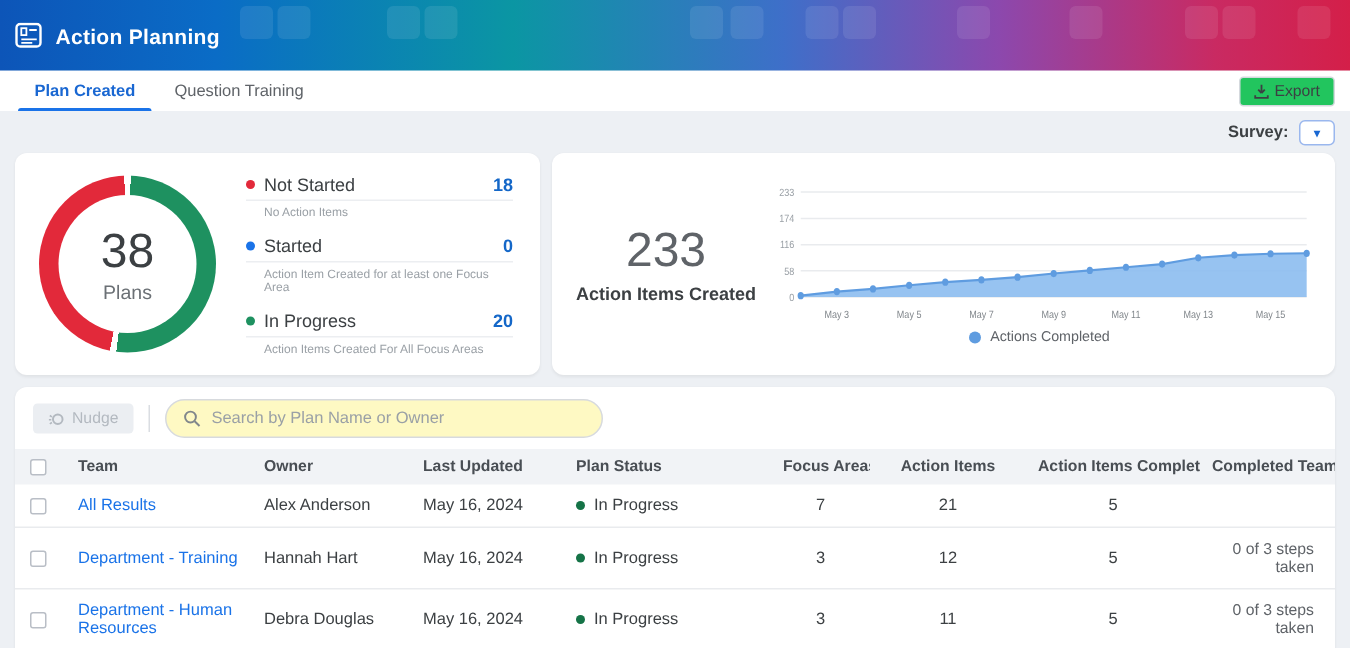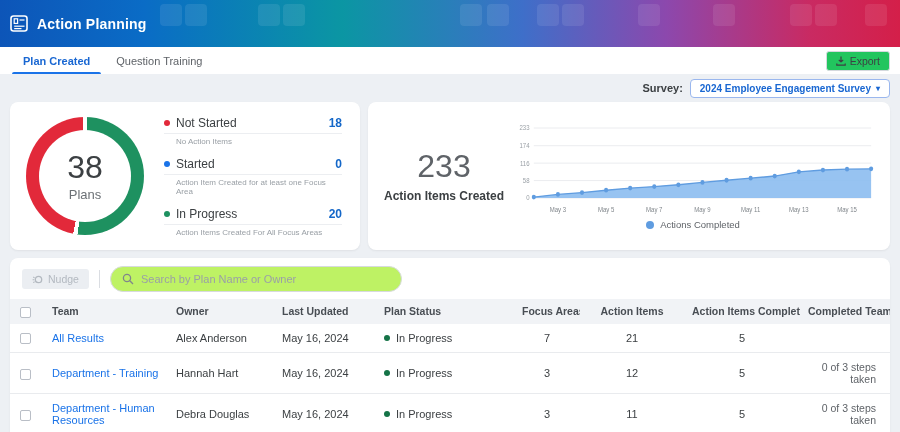--- a/index.html
+++ b/index.html
@@ -62,21 +62,21 @@
   .trend-legend .lbl { font-size:9.5px; color:#5f6368; }
 
   
   .table-panel { margin:8px 10px 0 10px; background:#fff; border-radius:8px 8px 0 0;
     box-shadow:0 1px 2px rgba(60,64,67,.08); height:194px; overflow:hidden; }
   .toolbar { display:flex; align-items:center; gap:10px; padding:8px 12px 7px 12px; }
   .nudge-btn { display:flex; align-items:center; gap:5px; background:#ebeef2; color:#b3b9c0;
     font-size:10.5px; padding:4px 10px; border:none; border-radius:3px; cursor:default; }
   .toolbar-divider { width:1px; height:18px; background:#dadde2; }
   .searchbox { display:flex; align-items:center; gap:7px; width:292px; height:26px;
-    border:1px solid #d7dade; border-radius:13px; padding:0 11px; background:#bef264; }
+    border:1px solid #d7dade; border-radius:13px; padding:0 11px; background:#fef9c3; }
   .searchbox input { border:none; outline:none; flex:1; font-size:11px; color:#3c4043;
     font-family:"Liberation Sans", sans-serif; background:transparent; }
   .searchbox input::placeholder { color:#9aa0a6; }
 
   table { width:100%; border-collapse:collapse; table-layout:fixed; }
   thead th { background:#f1f3f6; font-size:10.5px; font-weight:bold; color:#494e54;
     text-align:left; padding:6px 8px; white-space:nowrap; overflow:hidden; }
   tbody td { font-size:11px; color:#3c4043; padding:8px 8px; border-bottom:1px solid #e9ebee;
     vertical-align:middle; }
   th.center, td.center { text-align:center; }
@@ -129,21 +129,20 @@
         <path d="M0.8 7.5 V9.2 H9.2 V7.5" stroke="#3c4043" stroke-width="1.2"></path>
       </svg>
     </span>
     <span>Export</span>
   </button>
 </div>
 
 <div class="survey-row">
   <span class="survey-label">Survey:</span>
   <div class="survey-select">
-    <span>2024 Employee Engagement Survey</span>
     <span class="chev">▾</span>
   </div>
 </div>
 
 <div class="cards">
 
   <div class="card donut-card">
     <div class="donut-wrap">
       <div class="donut" id="donut" style="background: conic-gradient(rgb(255, 255, 255) 0%, rgb(255, 255, 255) 0.6%, rgb(30, 145, 96) 0.6%, rgb(30, 145, 96) 52.0316%, rgb(255, 255, 255) 52.0316%, rgb(255, 255, 255) 52.6316%, rgb(255, 255, 255) 52.6316%, rgb(255, 255, 255) 53.2316%, rgb(226, 41, 58) 53.2316%, rgb(226, 41, 58) 99.4%, rgb(255, 255, 255) 99.4%, rgb(255, 255, 255) 100%);"></div>
       <div class="donut-hole">

